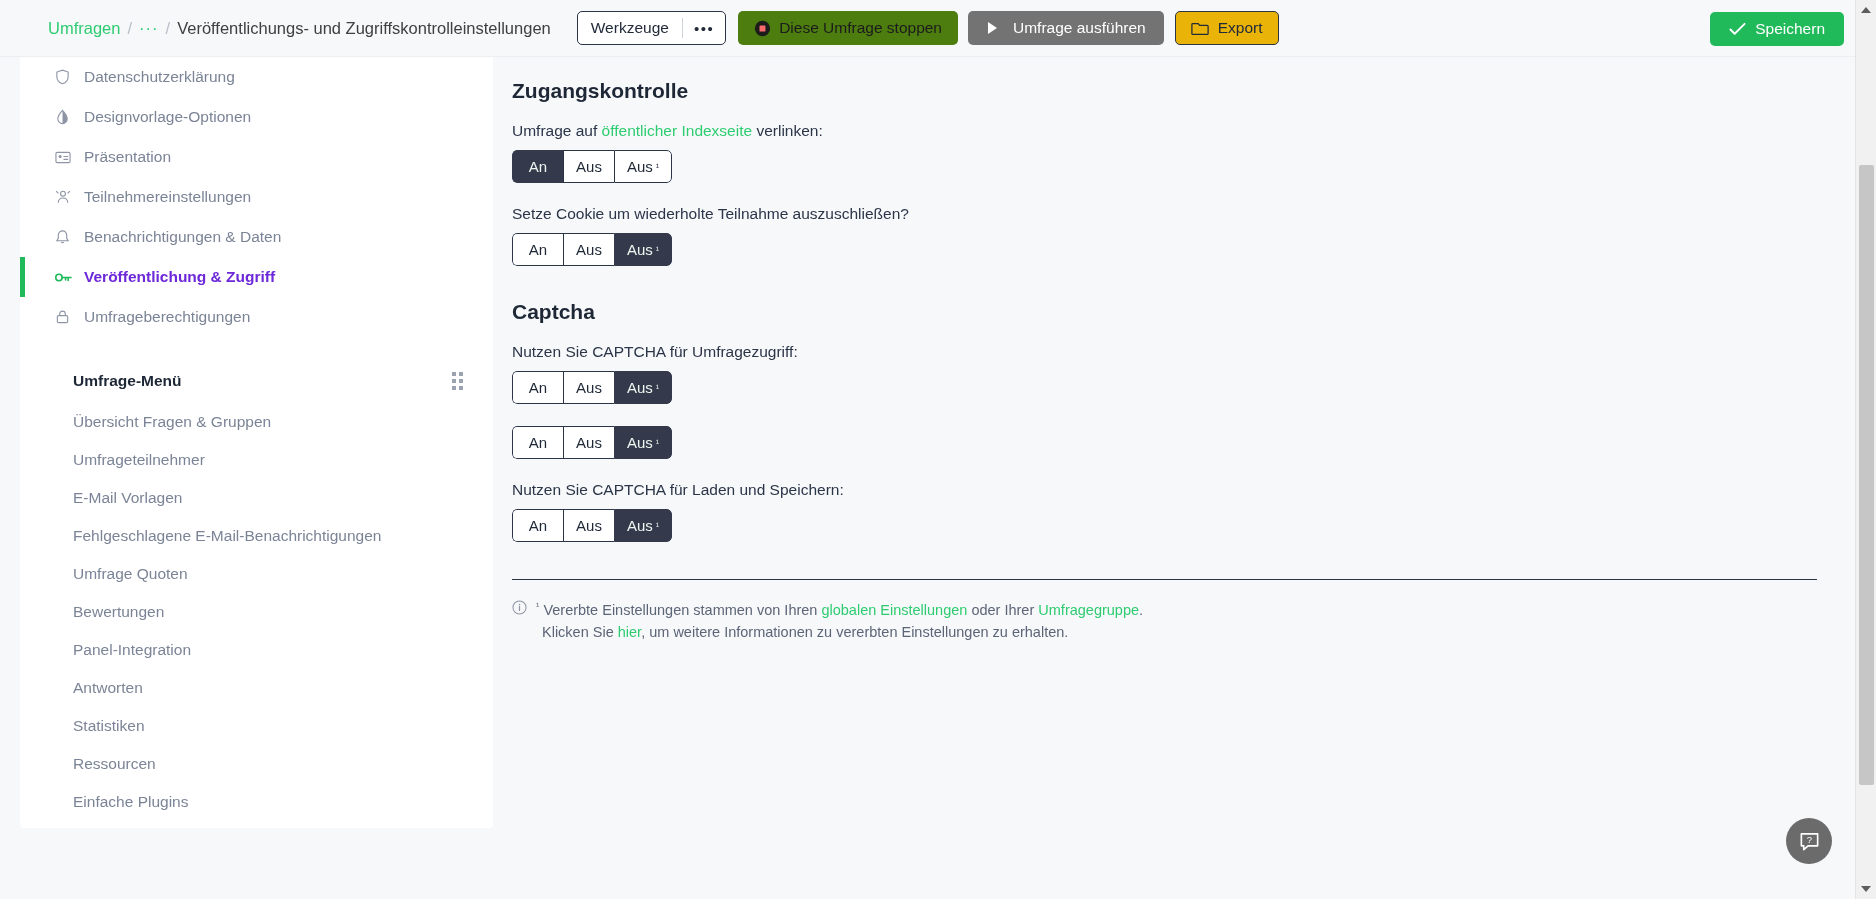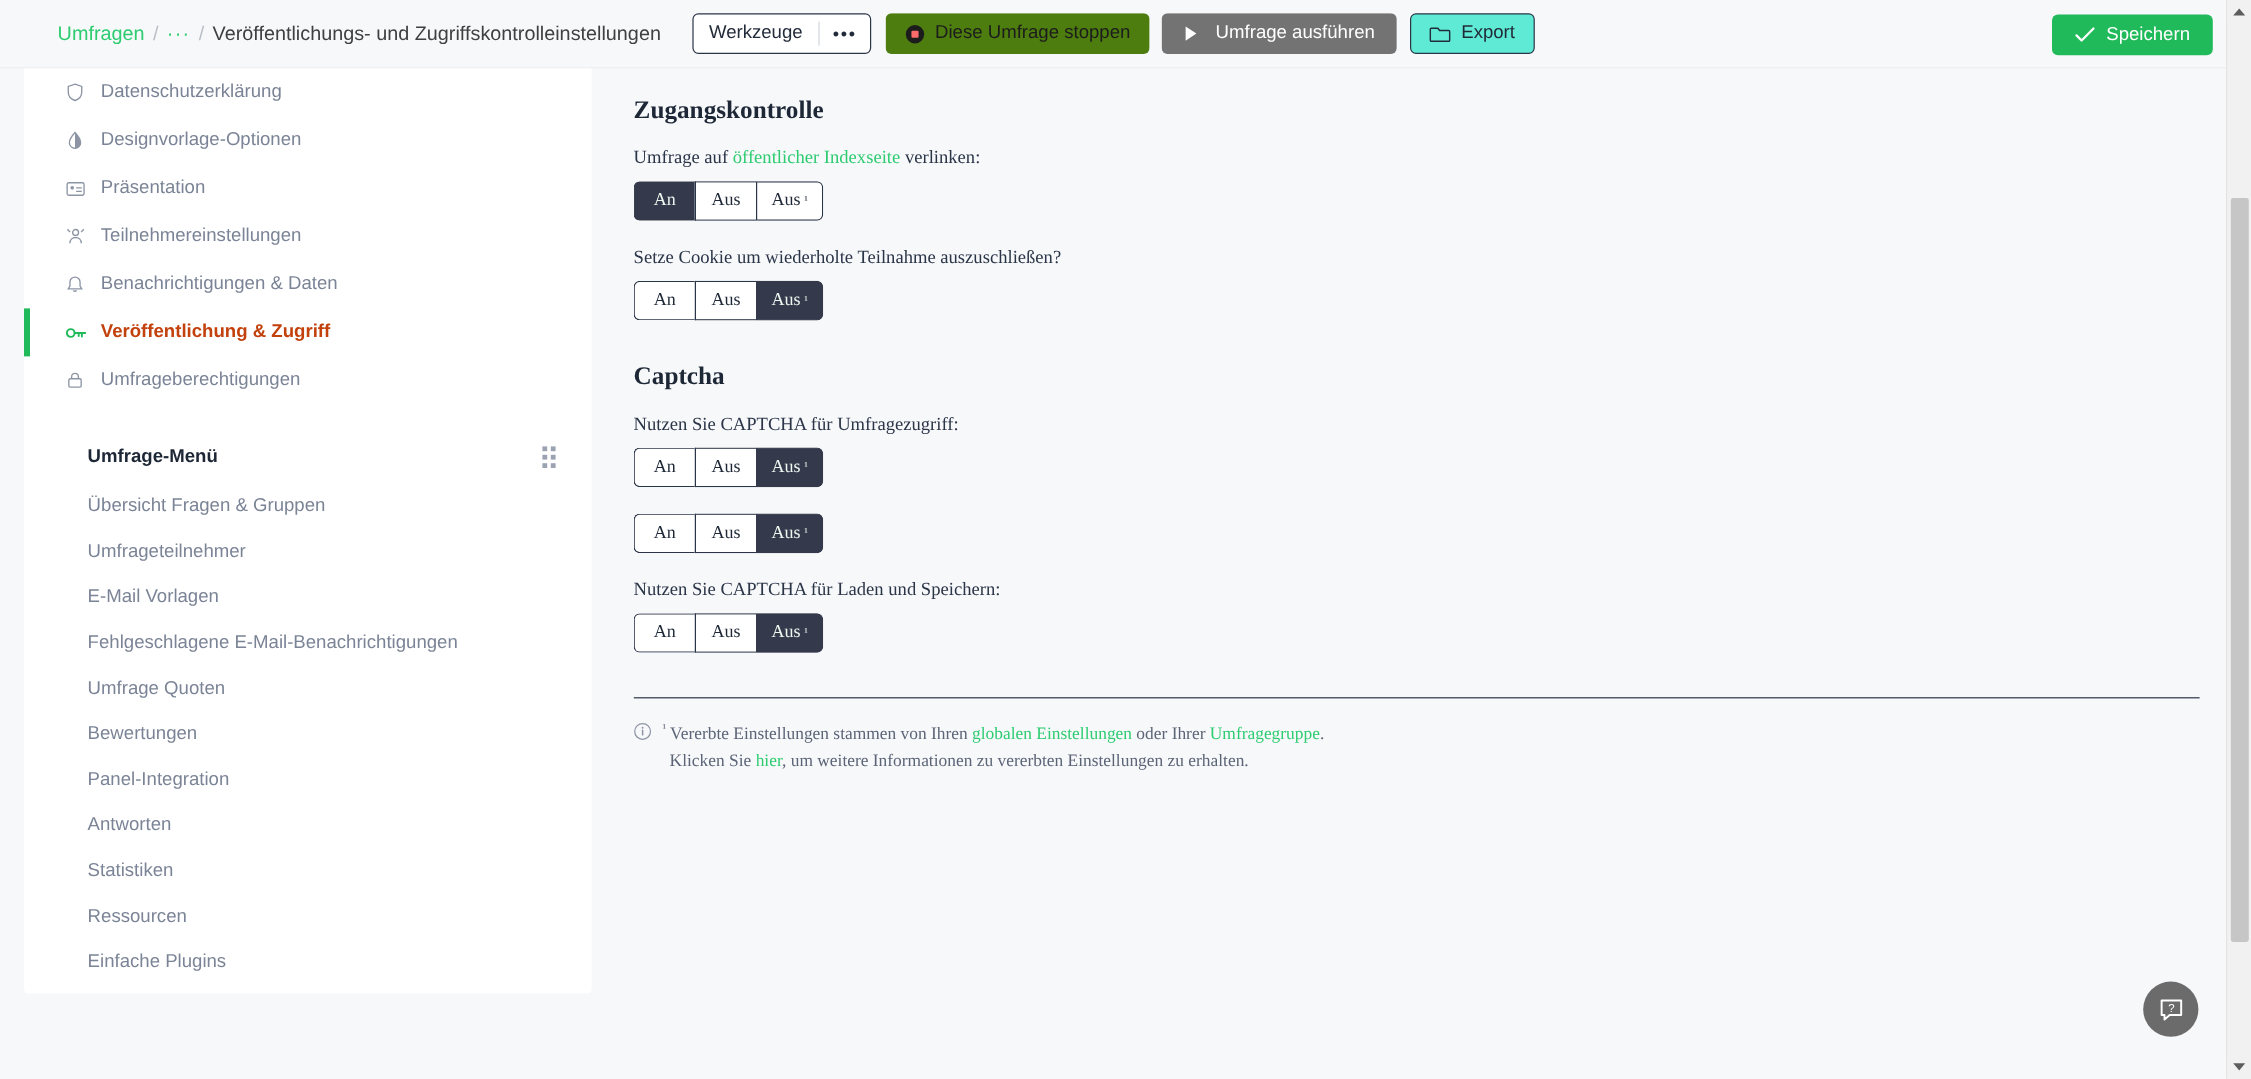--- a/index.html
+++ b/index.html
@@ -40,21 +40,21 @@
   .btn-outline .seg2 { padding: 0 11px; letter-spacing: 1.5px; font-size: 15px; }
   .btn-stop {
     background: #4d7c0f; color: #1c1c1c; margin-left: 12px; font-weight: 400;
     gap: 8px; padding: 0 15px;
   }
   .btn-run {
     background: #737373; color: #ffffff; margin-left: 10px; gap: 14px; padding: 0 17px;
     cursor: default;
   }
   .btn-export {
-    background: #5eead4; border: 1px solid #2b3548; color: #222b3a; margin-left: 11px;
+    background: #eab308; border: 1px solid #2b3548; color: #222b3a; margin-left: 11px;
     gap: 9px; padding: 0 15px;
   }
   .btn-save {
     position: absolute; right: 32px; top: 12px;
     background: #21ba5b; color: #fff; height: 34px; border-radius: 5px;
     display: inline-flex; align-items: center; gap: 9px; padding: 0 19px;
     font-size: 15.5px; cursor: pointer;
   }
   .ico { display: inline-block; line-height: 0; }
 
@@ -63,21 +63,21 @@
     position: absolute; left: 20px; top: 57px; width: 473px; height: 771px;
     background: #ffffff;
     border-radius: 0 0 4px 4px;
     overflow: hidden;
   }
   .nav-item {
     display: flex; align-items: center; height: 40px; padding-left: 35px;
     font-size: 15.5px; color: #7b8496; cursor: pointer; position: relative;
   }
   .nav-item .nav-ico { width: 22px; display: inline-flex; align-items: center; color: #8d95a5; }
-  .nav-item.active { color: #c2410c; font-weight: bold; }
+  .nav-item.active { color: #6d28d9; font-weight: bold; }
   .nav-item.active .nav-ico { color: #21ba5b; }
   .nav-item.active::before {
     content: ""; position: absolute; left: 0; top: 0; width: 5px; height: 40px; background: #21ba5b;
   }
   .nav-label { margin-left: 7px; }
 
   #menu-header {
     display: flex; align-items: center; justify-content: space-between;
     padding: 0 30px 0 53px; height: 44px; margin-top: 22px;
   }
@@ -85,22 +85,22 @@
   .drag-dots { display: grid; grid-template-columns: repeat(2, 4px); gap: 3px; cursor: grab; }
   .drag-dots i { width: 4px; height: 4px; background: #9ba2b2; display: block; }
 
   .sub-item {
     height: 38px; display: flex; align-items: center; padding-left: 53px;
     font-size: 15.5px; color: #7b8496; cursor: pointer;
   }
 
   
   #main {
-    position: absolute; left: 528px; top: 57px; width: 1343px; height: 842px;
-    padding: 22px 0 0 0; overflow: hidden; font-family: Liberation Serif, serif;
+    position: absolute; left: 512px; top: 57px; width: 1343px; height: 842px;
+    padding: 22px 0 0 0; overflow: hidden;
   }
   .sec-title { font-size: 21px; font-weight: bold; color: #1d2736; margin-bottom: 19px; }
   .sec-title.captcha { margin-top: 34px; }
   .field { margin-bottom: 22px; }
   .field-label { font-size: 15.5px; color: #2b3548; margin-bottom: 10px; }
   .field-label .hl { color: #2ecc71; }
 
   .toggle-group { display: inline-flex; border-radius: 5px; overflow: hidden; }
   .tg-btn {
     min-width: 51px; height: 33px; display: inline-flex; align-items: center; justify-content: center;

